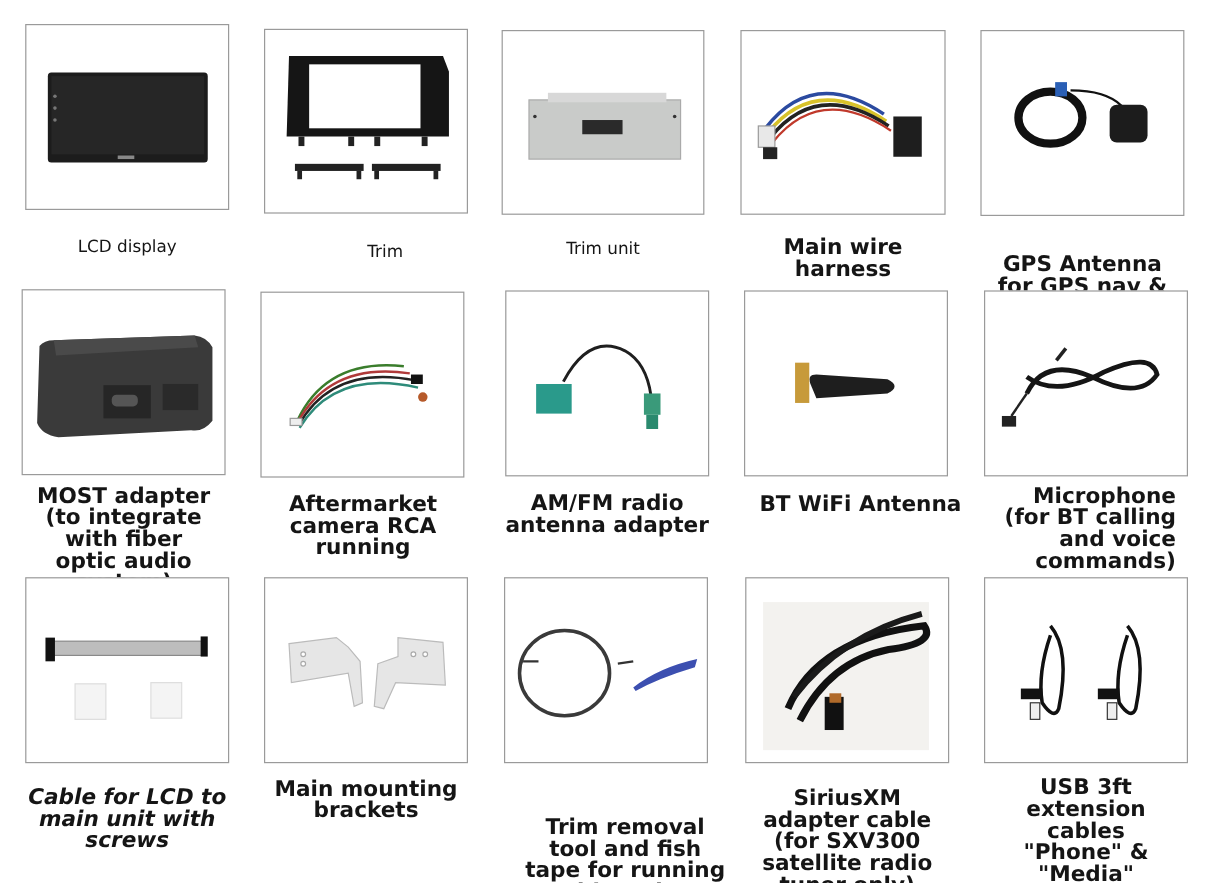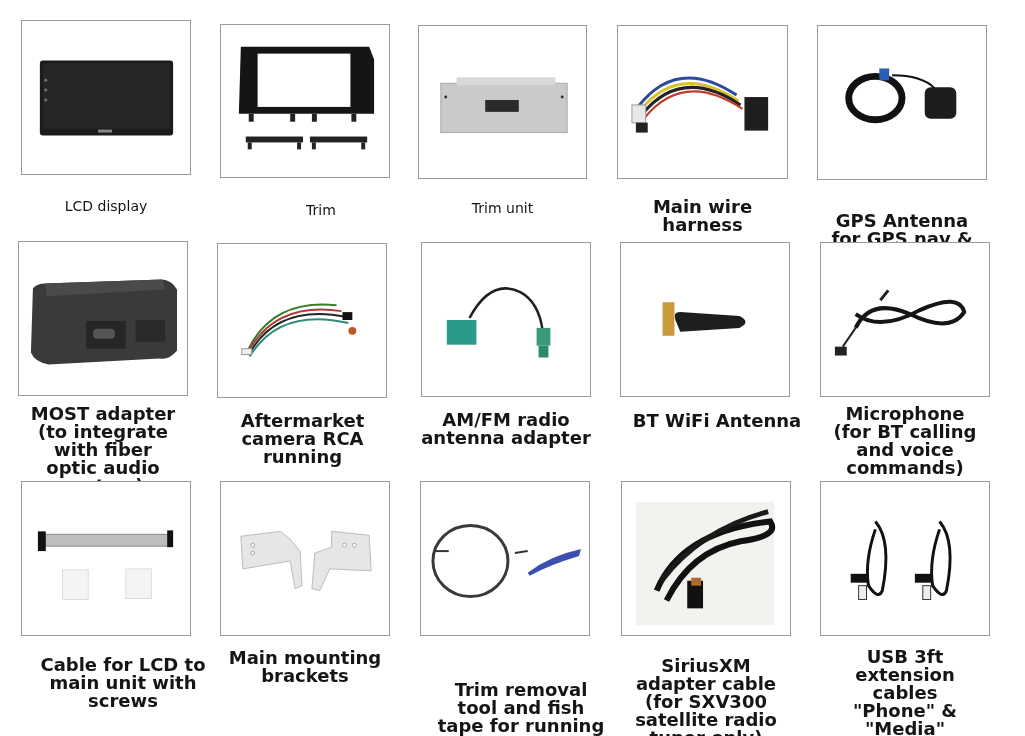--- a/index.html
+++ b/index.html
@@ -120,32 +120,32 @@
 <div class="cap" style="left:632px;top:412px;width:170px;">BT WiFi Antenna</div>
 
 <div class="frame" style="left:820px;top:242px;width:170px;height:155px;">
   <svg viewBox="0 0 170 155">
       <path d="M35 86 Q50 55 90 72 Q130 92 145 70 Q140 50 100 68 Q60 90 35 72" stroke="#151515" stroke-width="4" fill="none"></path>
       <path d="M60 58 L68 48" stroke="#222" stroke-width="3"></path>
       <path d="M35 86 L22 105" stroke="#222" stroke-width="2"></path>
       <rect x="14" y="105" width="12" height="9" fill="#222"></rect>
     </svg>
 </div>
-<div class="cap" style="left:830px;top:405px;width:150px;">Microphone (for BT calling and voice commands)</div>
+<div class="cap" style="left:830px;top:405px;width:150px;text-align:right;">Microphone (for BT calling and voice commands)</div>
 
 <div class="frame" style="left:21px;top:481px;width:170px;height:155px;">
   <svg viewBox="0 0 170 155">
       <rect x="22" y="53" width="127" height="12" fill="#bdbdbd" stroke="#888"></rect>
       <rect x="16" y="50" width="8" height="20" fill="#111"></rect>
       <rect x="147" y="49" width="6" height="17" fill="#111"></rect>
       <rect x="41" y="89" width="26" height="30" fill="#f4f4f4" stroke="#ddd"></rect>
       <rect x="105" y="88" width="26" height="30" fill="#f4f4f4" stroke="#ddd"></rect>
     </svg>
 </div>
-<div class="cap" style="left:38px;top:656px;width:170px;">Cable for LCD to main unit with screws</div>
+<div class="cap" style="left:21px;top:656px;width:170px;font-style:italic;">Cable for LCD to main unit with screws</div>
 
 <div class="frame" style="left:220px;top:481px;width:170px;height:155px;">
   <svg viewBox="0 0 170 155">
       <path d="M20 55 L60 50 L70 58 L80 70 L82 105 L75 108 L70 80 L22 88 Z" fill="#e6e6e6" stroke="#bbb"></path>
       <path d="M95 72 L112 66 L112 50 L150 54 L152 90 L110 88 L100 110 L92 108 Z" fill="#e6e6e6" stroke="#bbb"></path>
       <circle cx="32" cy="64" r="2" fill="#fff" stroke="#aaa"></circle>
       <circle cx="32" cy="72" r="2" fill="#fff" stroke="#aaa"></circle>
       <circle cx="125" cy="64" r="2" fill="#fff" stroke="#aaa"></circle>
       <circle cx="135" cy="64" r="2" fill="#fff" stroke="#aaa"></circle>
     </svg>

